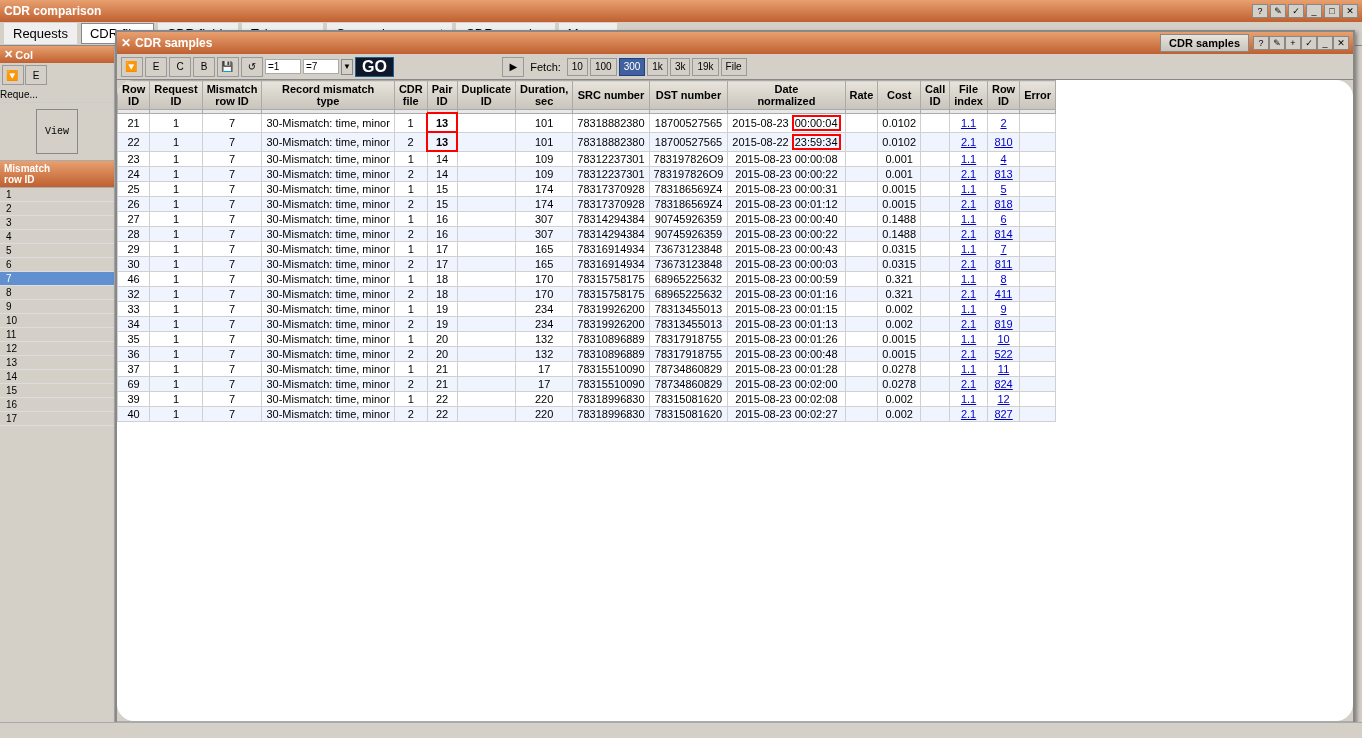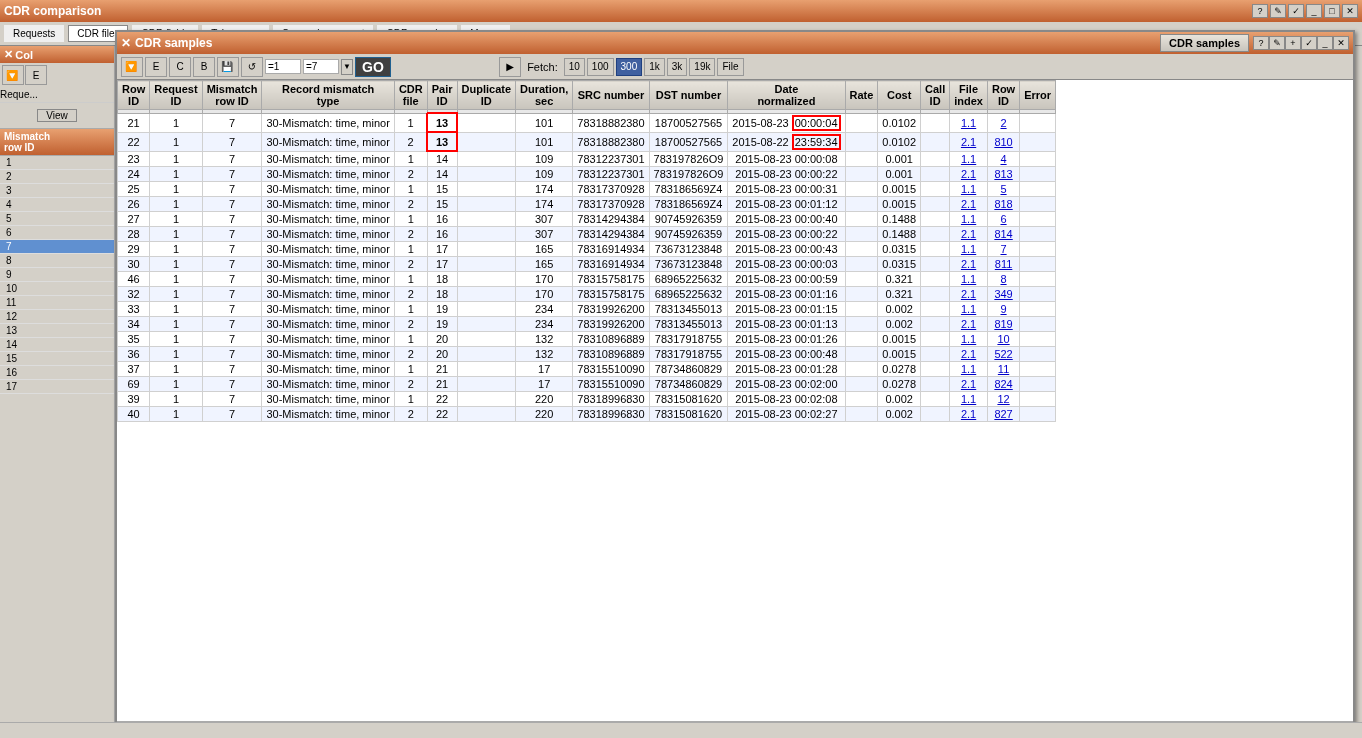--- a/index.html
+++ b/index.html
@@ -55,21 +55,21 @@
       background: #d4d0c8;
       height: 24px;
       padding: 0 4px;
       border-bottom: 1px solid #888;
       gap: 4px;
     }
     .menu-item {
       padding: 2px 8px;
       border: 1px solid transparent;
       cursor: pointer;
-      font-size: 10px;
+      font-size: 13px;
       white-space: nowrap;
     }
     .menu-item.active {
       border: 1px solid #888;
       background: white;
       box-shadow: inset 1px 1px 0 #fff;
     }
     .menu-spacer { flex: 1; }
 
     
@@ -112,28 +112,28 @@
       border: 1px solid #999;
       cursor: pointer;
       display: flex;
       align-items: center;
       justify-content: center;
       font-size: 10px;
       padding: 0 3px;
     }
 
     .go-btn {
-      background: #404040;
+      background: #0f172a;
       color: white;
       font-weight: bold;
       border: 1px solid #206090;
       height: 20px;
       padding: 0 6px;
       cursor: pointer;
-      font-size: 14px;
+      font-size: 16px;
     }
 
     .rows-info {
       padding: 0 6px;
       font-size: 11px;
       margin-top: 45px;
     }
 
     .fetch-label { font-size: 11px; padding: 0 4px; }
 
@@ -149,43 +149,45 @@
       background: #4060a0;
       color: white;
       border: 1px solid #204080;
     }
 
     
     .table-area {
       display: flex;
       height: calc(100% - 50px);
       overflow: hidden;
+      border-radius: 17px;
     }
 
     .left-panel-list {
       flex: 1;
       overflow-y: auto;
     }
 
     .mismatch-header {
       background: #d0d0d0;
       padding: 2px 4px;
       font-weight: bold;
       font-size: 10px;
       border-bottom: 1px solid #aaa;
     }
 
     .view-btn {
       display: block;
       margin: 4px auto;
-      padding: 0 8px;
+      padding: 16px 8px;
       background: #d4d0c8;
       border: 1px solid #888;
       cursor: pointer;
       font-size: 10px;
+      font-family: Liberation Mono, monospace;
     }
 
     
     .main-table-wrapper {
       flex: 1;
       overflow: auto;
       background: white;
     }
 
     table {
@@ -679,21 +681,21 @@
                 <td>18</td>
                 <td></td>
                 <td>170</td>
                 <td>78315758175</td>
                 <td>68965225632</td>
                 <td><span>2015-08-23</span> <span>00:01:16</span></td>
                 <td></td>
                 <td>0.321</td>
                 <td></td>
                 <td class="link-cell">2.1</td>
-                <td class="link-cell">349</td>
+                <td class="link-cell">411</td>
                 <td></td>
               </tr>
               <tr>
                 <td>33</td>
                 <td>1</td>
                 <td>7</td>
                 <td style="text-align: left;">30-Mismatch: time, minor</td>
                 <td>1</td>
                 <td>19</td>
                 <td></td>

